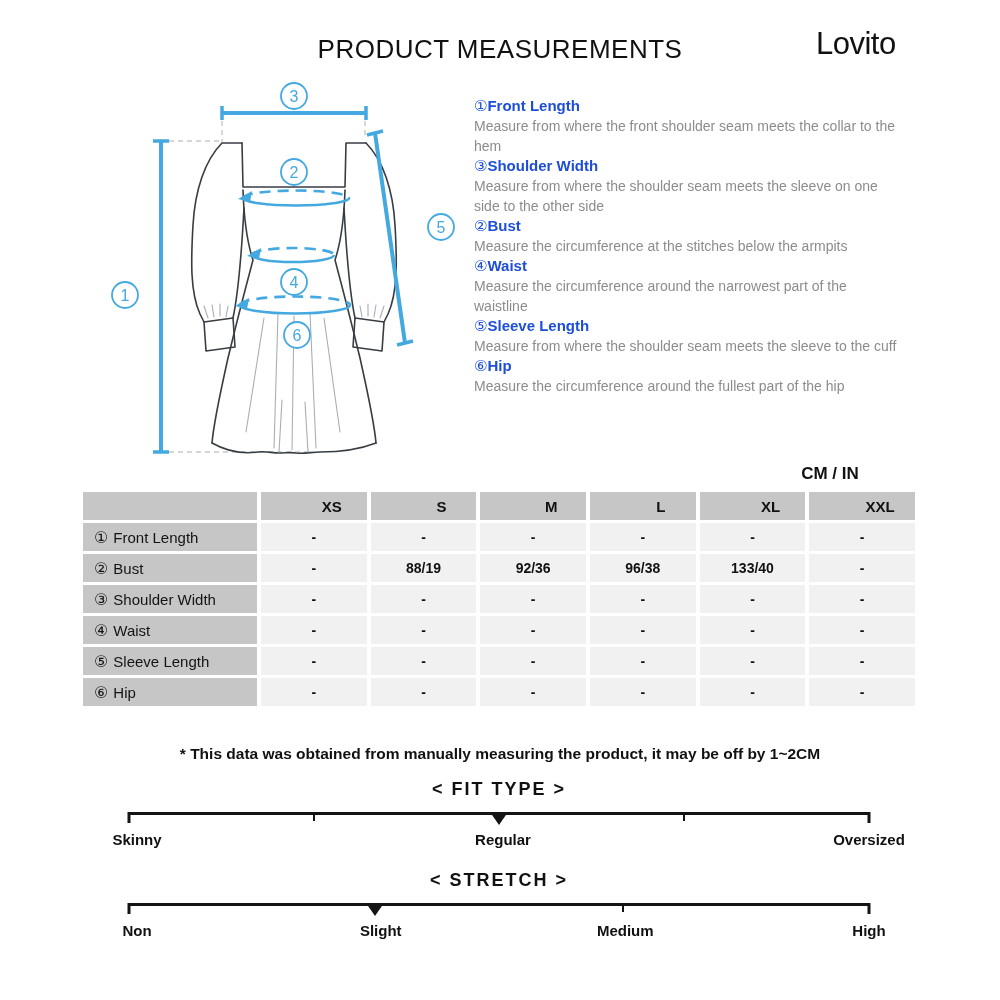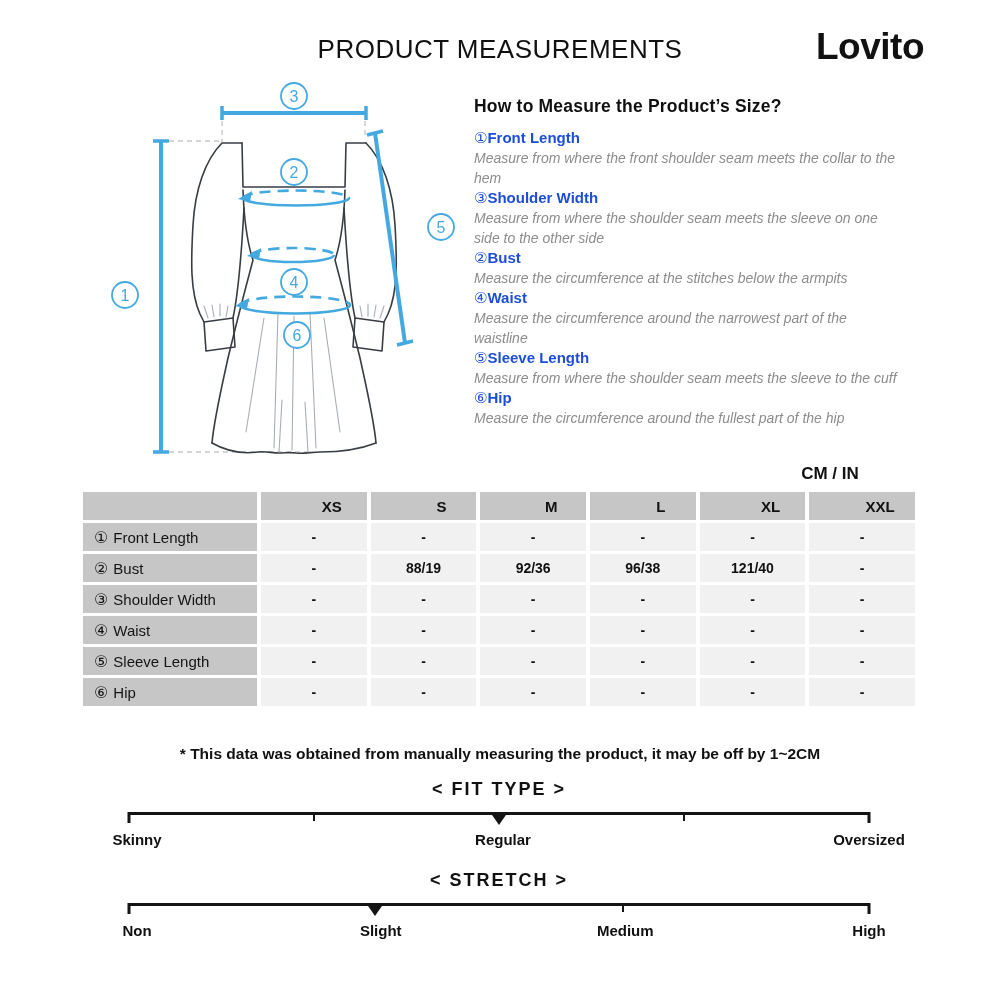--- a/index.html
+++ b/index.html
@@ -2,32 +2,32 @@
 <html><head>
 <meta charset="utf-8">
 <style>
   html,body{margin:0;padding:0;background:#fff;}
   .page{position:relative;width:1000px;height:1000px;background:#fff;overflow:hidden;
         font-family:"Liberation Sans","DejaVu Sans",sans-serif;color:#111;}
 
   
   .title{position:absolute;top:34px;left:0;width:1000px;text-align:center;
          font-size:26px;font-weight:400;letter-spacing:.5px;}
-  .logo{position:absolute;top:26px;left:816px;font-size:37px;font-weight:700;letter-spacing:-.5px;text-align:right;}
+  .logo{position:absolute;top:26px;left:816px;font-size:31px;font-weight:400;letter-spacing:-.5px;text-align:right;}
 
   
   .diagram{position:absolute;left:86px;top:80px;}
 
   
   .howto{position:absolute;left:474px;top:96px;width:430px;}
   .howto h2{margin:0 0 11px 0;font-size:17.5px;font-weight:800;letter-spacing:.2px;}
   .howto .item{margin:0;}
   .howto .item-label{font-size:15px;font-weight:700;line-height:20px;color:#1d4ed8;}
   .howto .item-label .num{font-weight:400;font-size:15px;}
-  .howto .item p{margin:0;font-size:14px;line-height:20px;color:#8c8c8c;font-weight:400;font-style:italic;}
+  .howto .item p{margin:0;font-size:14px;line-height:20px;color:#8c8c8c;font-weight:400;}
 
   
   .unit{position:absolute;top:464px;left:760px;width:140px;text-align:center;
         font-size:17px;font-weight:700;}
 
   
   .mtable{position:absolute;left:83px;top:492px;width:832px;display:grid;
           grid-template-columns:174px repeat(6,1fr);gap:3px 4px;}
   .mtable>div{height:28px;display:flex;align-items:center;justify-content:center;}
   .th{background:#c6c6c6;font-size:15px;font-weight:700;padding-left:36px;}
@@ -158,21 +158,20 @@
         <text x="208" y="207.5">4</text>
       </g>
       <g>
         <circle cx="211" cy="255" r="13" fill="#fff" stroke="#44a9e0" stroke-width="1.8"></circle>
         <text x="211" y="260.5">6</text>
       </g>
     </g>
   </svg>
 
   <section class="howto">
-    <h2>How to Measure the Product’s Size?</h2>
 
     <div class="item">
       <div class="item-label"><span class="num">①</span><span>Front Length</span></div>
       <p>Measure from where the front shoulder seam meets the collar to the hem</p>
     </div>
     <div class="item">
       <div class="item-label"><span class="num">③</span><span>Shoulder Width</span></div>
       <p>Measure from where the shoulder seam meets the sleeve on one side to the other side</p>
     </div>
     <div class="item">
@@ -216,21 +215,21 @@
     <div class="td">-</div>
 
     <div class="tl">
         <span class="num">②</span>
         <span>Bust</span>
       </div>
     <div class="td">-</div>
     <div class="td">88/19</div>
     <div class="td">92/36</div>
     <div class="td">96/38</div>
-    <div class="td">121/40</div>
+    <div class="td">133/40</div>
     <div class="td">-</div>
 
     <div class="tl">
         <span class="num">③</span>
         <span>Shoulder Width</span>
       </div>
     <div class="td">-</div>
     <div class="td">-</div>
     <div class="td">-</div>
     <div class="td">-</div>

